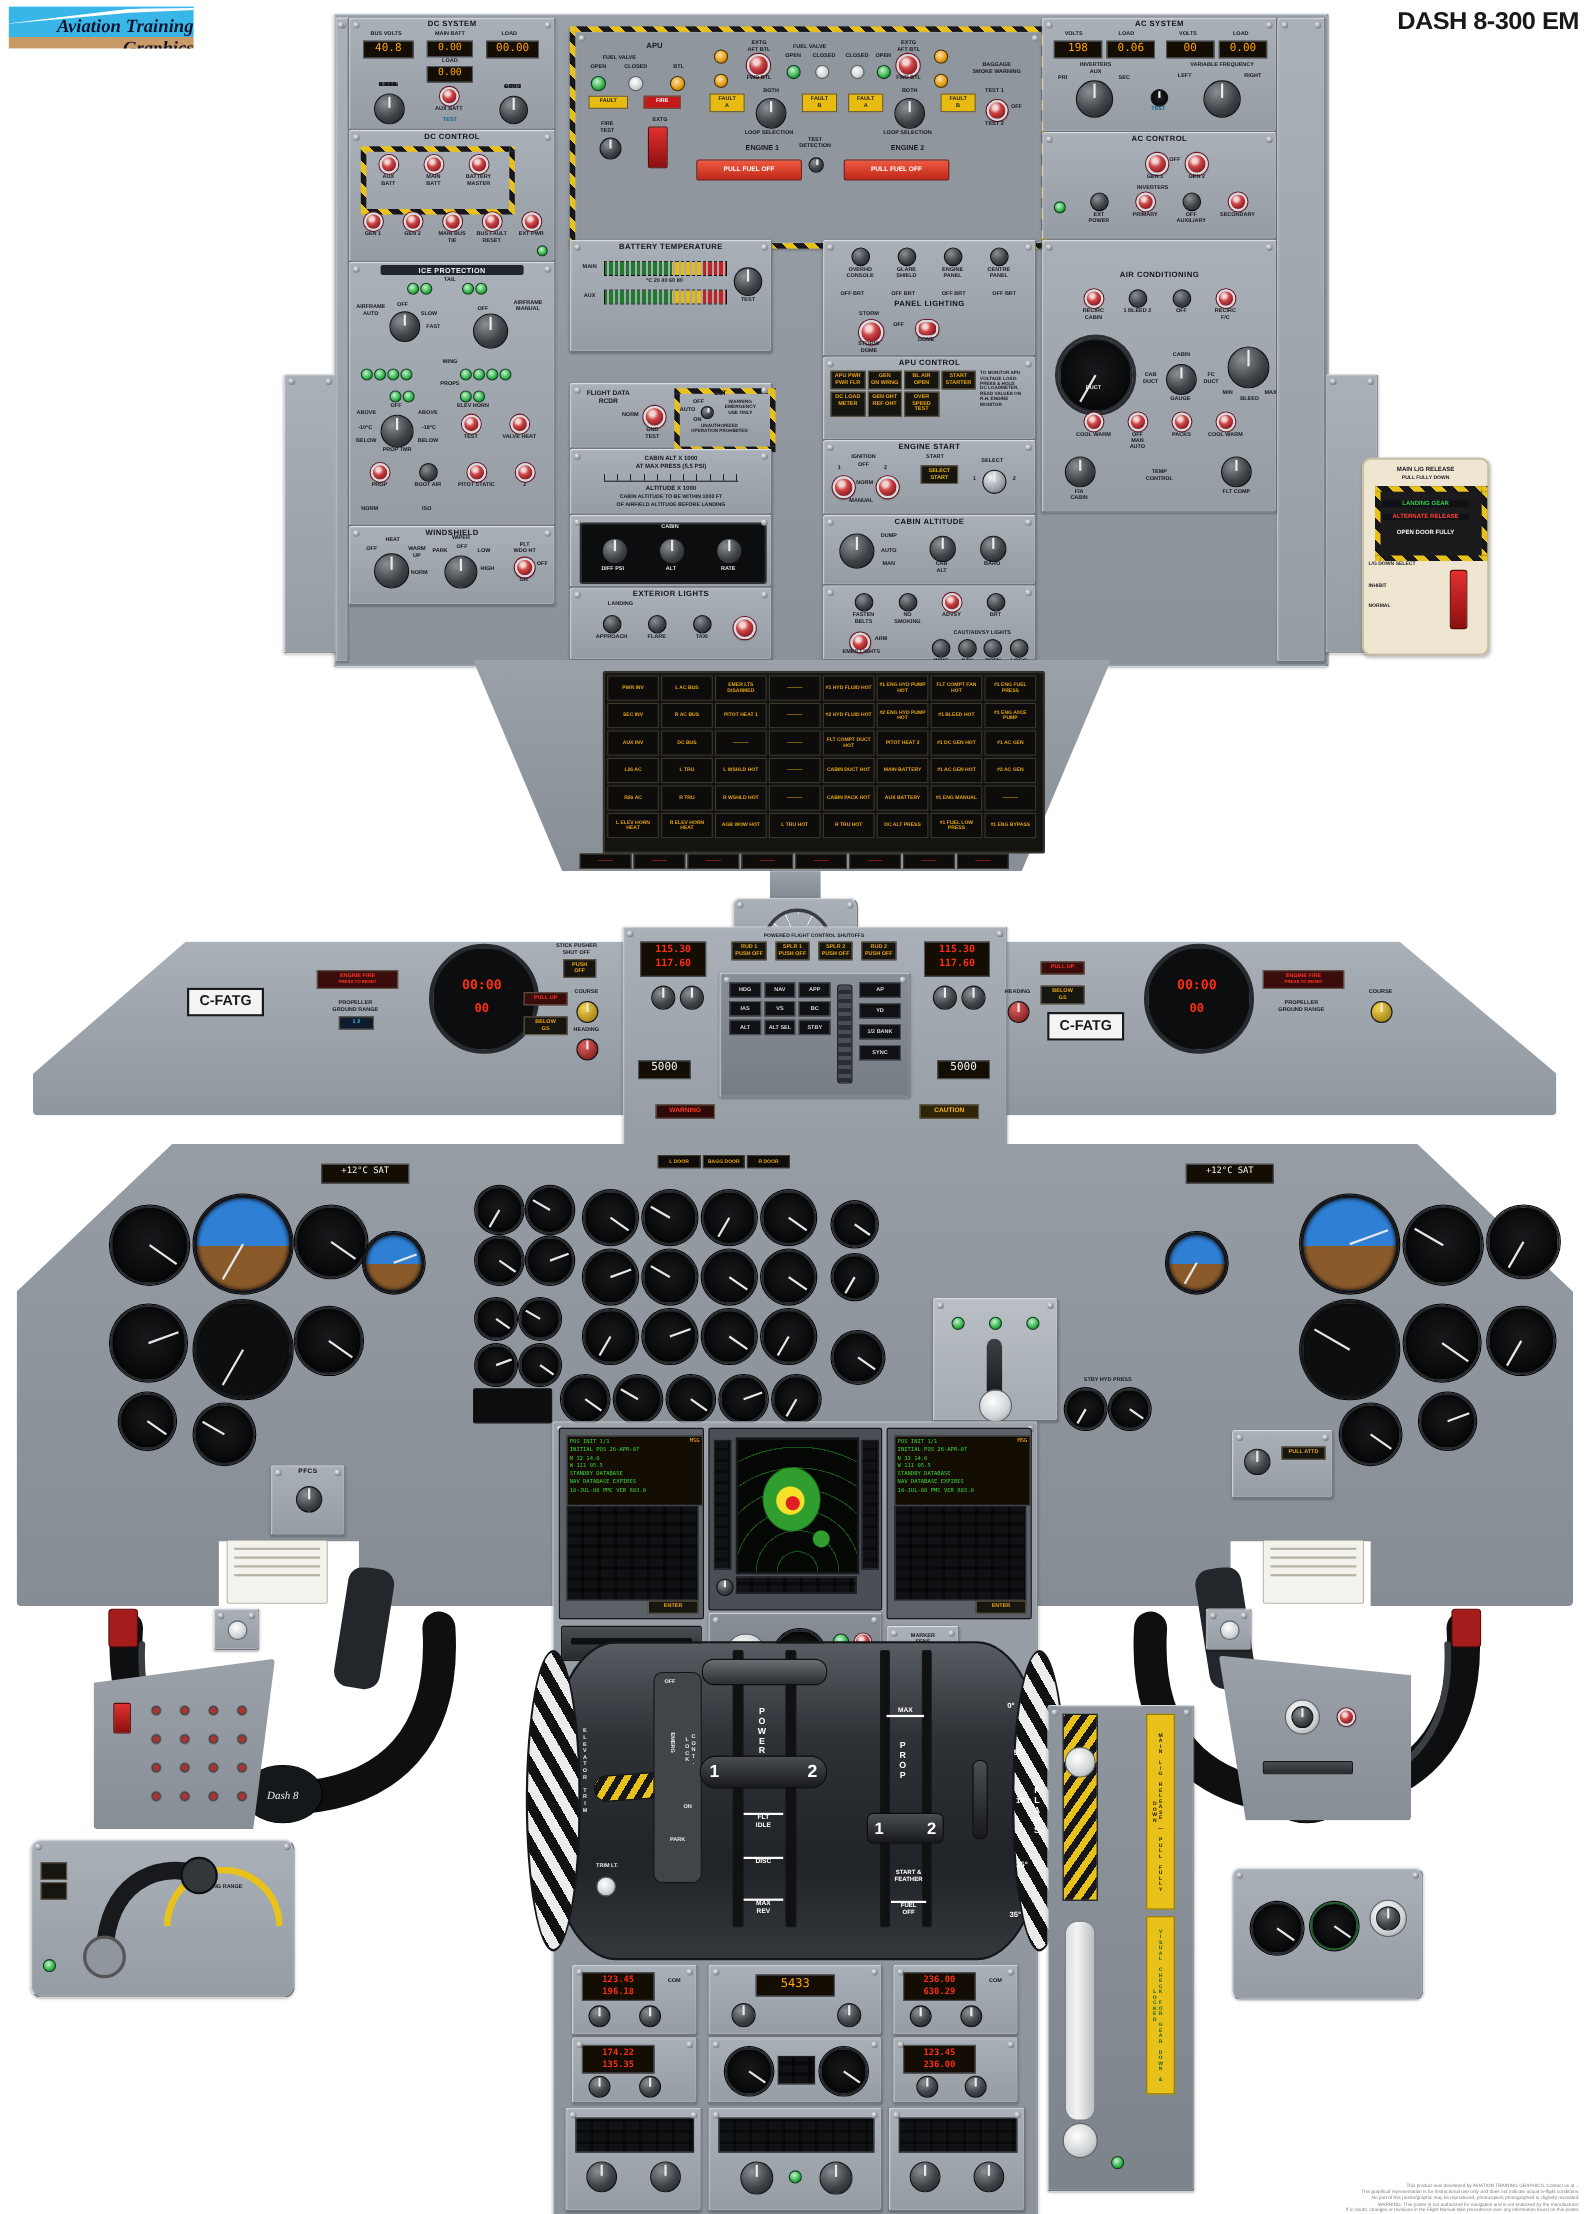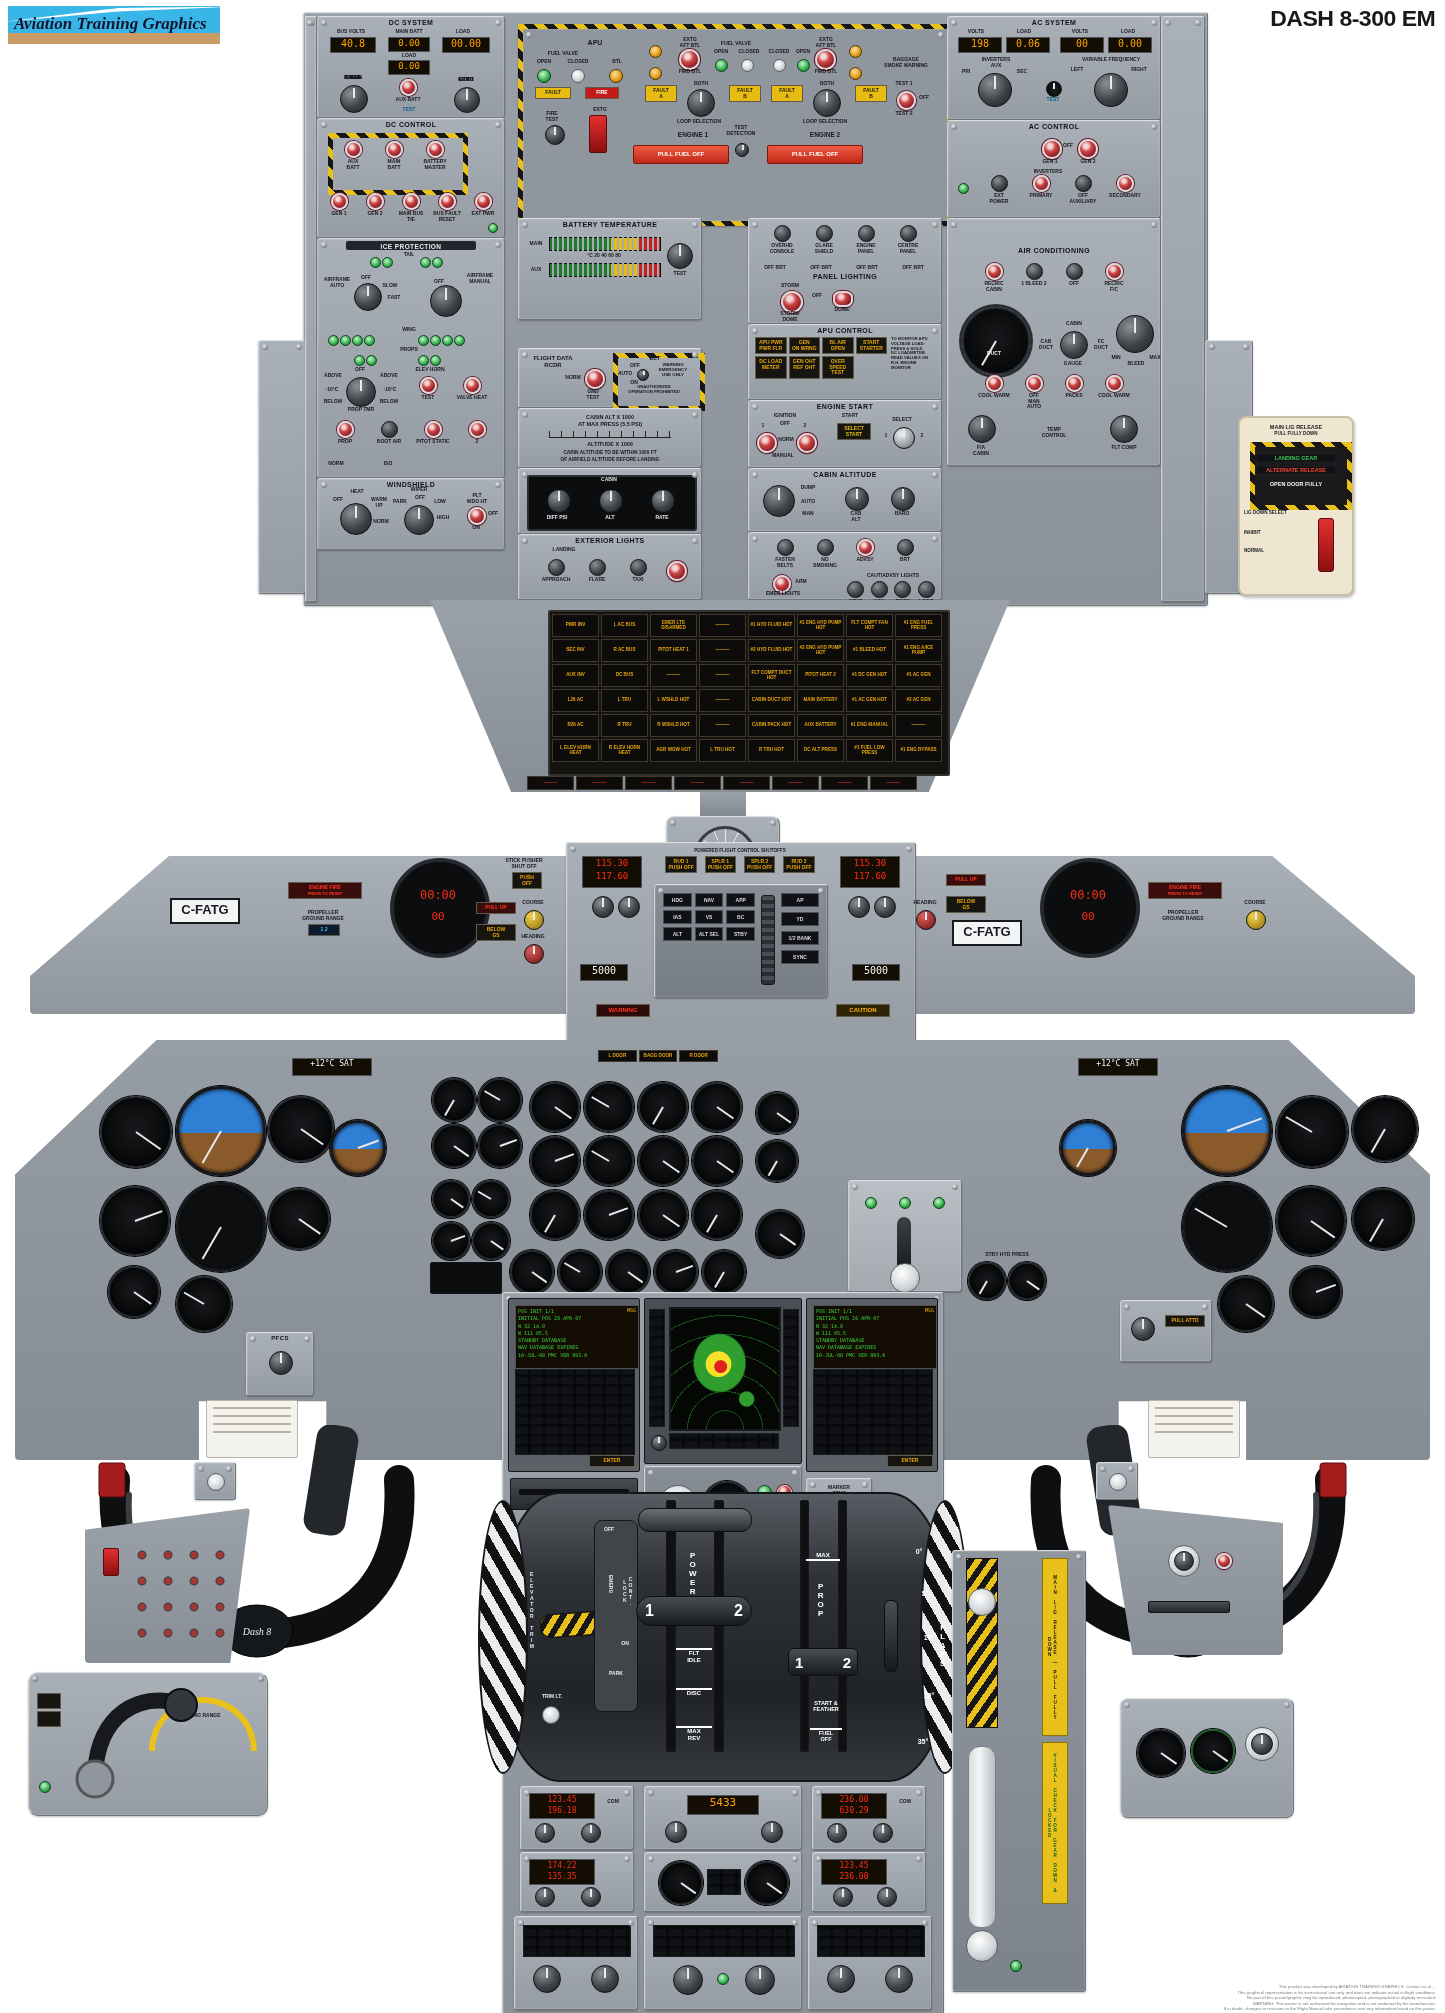--- a/index.html
+++ b/index.html
@@ -20,21 +20,21 @@
   .kn{background:radial-gradient(circle at 35% 30%,#8b9095,#3f4347 55%,#1c1e21);border:1px solid #101214;}
   .kn::after{content:"";position:absolute;left:46%;top:6%;width:2px;height:42%;background:#e8eaec;}
   .rb{background:radial-gradient(circle at 38% 32%,#f3d7d7 0 15%,#cf4444 38%,#7c1420 82%);
       border:2px solid #d8dbde;box-shadow:0 0 0 1px #6d1220,0 1px 2px rgba(0,0,0,.5);}
   .gl{background:radial-gradient(circle at 40% 35%,#c5f5cd,#2fae47 60%,#145e29);border:1px solid #0e3e1c;}
   .al{background:radial-gradient(circle at 40% 35%,#ffe0a1,#e09a12 60%,#7e5405);border:1px solid #4d3403;}
   .wl{background:radial-gradient(circle at 40% 35%,#ffffff,#cfd3d6 60%,#8e9397);border:1px solid #5c6165;}
   
   .disp{position:absolute;background:#140d04;border:1px solid #4e5358;color:#ffa200;
         font-family:"DejaVu Sans Mono",monospace;text-align:center;overflow:hidden;}
-  .dr{color:#ff2d12;}.dw{color:#f2f4f6;}.dg{color:#39d43c;}
+  .dr{color:#ff2d12;font-weight:bold;}.dw{color:#f2f4f6;}.dg{color:#39d43c;}
   
   .ctl{width:36px;font-size:5px;font-weight:bold;text-align:center;white-space:pre-line;line-height:1.1;}
   .ctl::before{content:"";display:block;margin:0 auto 1px;width:13px;height:13px;border-radius:50%;
       background:radial-gradient(circle at 38% 32%,#f3d7d7 0 15%,#cf4444 38%,#7c1420 82%);
       border:2px solid #d8dbde;box-shadow:0 0 0 1px #6d1220;}
   .ctl.k::before{background:radial-gradient(circle at 35% 30%,#8b9095,#3f4347 55%,#1c1e21);border:1px solid #0f1113;box-shadow:none;width:15px;height:15px;}
   .row{position:absolute;display:flex;justify-content:center;gap:5px;}
   
   .agrid{position:absolute;display:grid;gap:2px;}
   .annun-cell{background:#0d0c0a;border:1px solid #3d382c;color:#e7a60e;font-size:4.6px;font-weight:bold;
@@ -64,21 +64,21 @@
   .fineprint{position:absolute;font-size:4.3px;color:#7a7d80;text-align:right;line-height:1.3;}
   .whitecard{position:absolute;background:#f4f2ec;border:1px solid #b9b5a8;border-radius:2px;}
   .stripe-yb{background:repeating-linear-gradient(-55deg,#e8c21a 0 6px,#17171a 6px 12px);}
   .stripe-bw{background:repeating-linear-gradient(60deg,#ececec 0 9px,#121212 9px 18px);}
 </style>
 </head>
 <body>
 
 <div id="page">
 
-  <div style="position:absolute;left:8px;top:6px;width:212px;height:38px;background:linear-gradient(#38b6e8 0 72%,#c89a66 72% 100%);overflow:hidden;">
+  <div style="position:absolute;left:8px;top:6px;width:168px;height:38px;background:linear-gradient(#38b6e8 0 72%,#c89a66 72% 100%);overflow:hidden;text-align:right;">
     <div style="position:absolute;left:-10px;top:2px;width:240px;height:10px;background:#fff;transform:rotate(-4deg);clip-path:polygon(0 60%,50% 0,100% 70%,50% 35%);"></div>
     <div style="position:absolute;left:6px;top:8px;font-family:'Liberation Serif',serif;font-style:italic;font-weight:bold;font-size:17px;color:#14142e;">Aviation Training Graphics</div>
   </div>
   <div style="position:absolute;right:10px;top:6px;font-size:22px;font-weight:800;letter-spacing:-.5px;transform:scaleX(1.05);transform-origin:right;">DASH 8-300 EM</div>
 
   <div class="p" style="left:303px;top:12px;width:903px;height:592px;background:linear-gradient(#9aa1a8,#8b9299);"></div>
   <div class="p" style="left:258px;top:340px;width:46px;height:252px;"></div>
   <div class="p" style="left:1205px;top:340px;width:46px;height:252px;"></div>
 
   <div class="p" style="left:317px;top:16px;width:186px;height:100px;">

